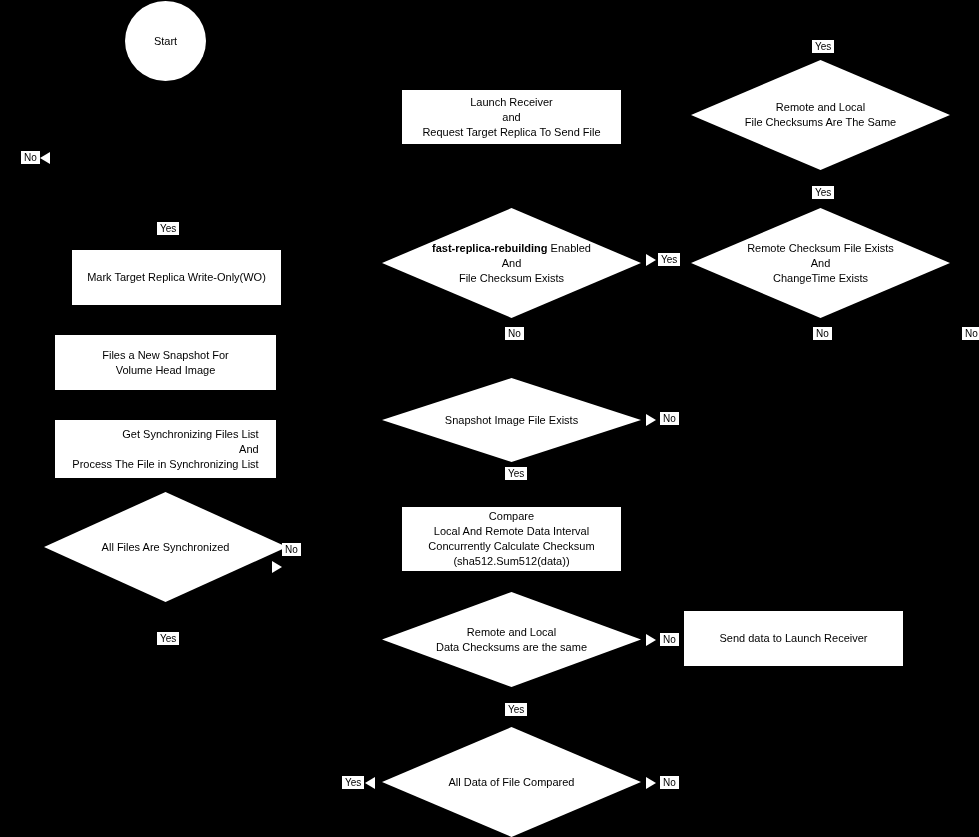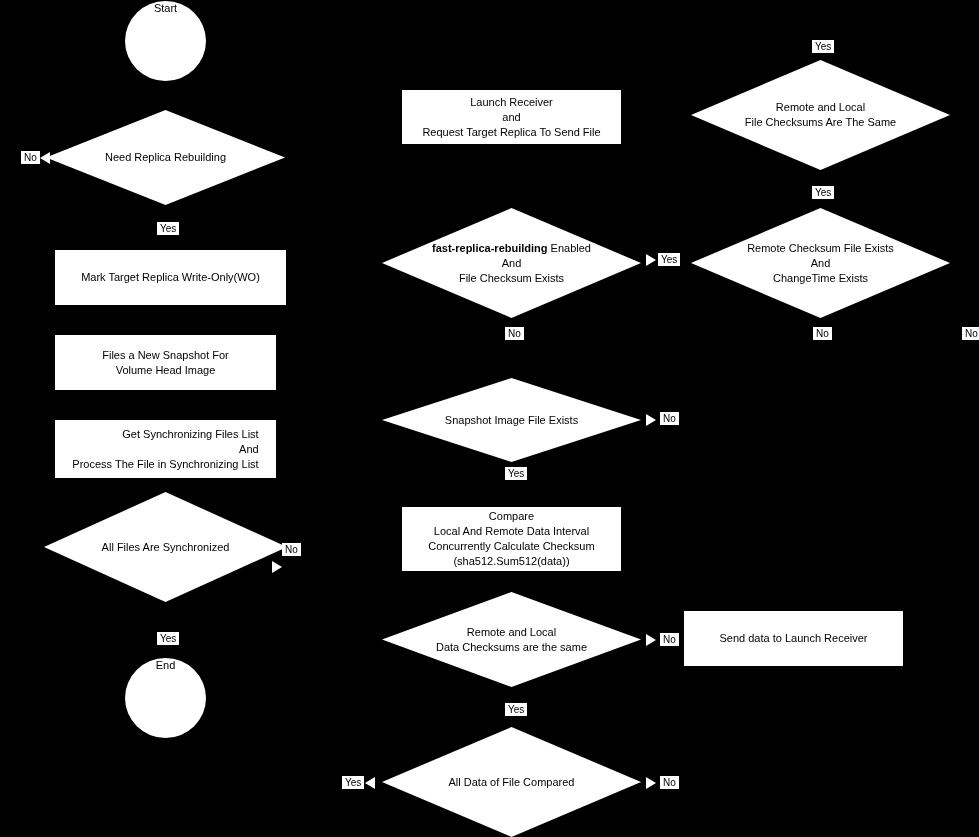--- a/index.html
+++ b/index.html
@@ -30,21 +30,21 @@
     font-size: 11px;
     line-height: 15px;
     border: 1px solid #ffffff;
   }
   
   .circle {
     background: #ffffff;
     color: #000000;
     border-radius: 50%;
     display: flex;
-    align-items: flex-start;
+    align-items: center;
     justify-content: center;
     text-align: center;
     font-size: 11px;
     line-height: 15px;
   }
   
   .diamond {
     background: #ffffff;
     color: #000000;
     display: flex;
@@ -85,27 +85,24 @@
 
 <div id="canvas">
 
   <div class="node circle" style="left:125px; top:1px; width:81px; height:80px;">
     <span class="label-inner">Start</span>
   </div>
 
   <div class="arrow arrow-left" style="left:40px; top:152px;"></div>
   <div class="edge-label" style="left:21px; top:151px;">No</div>
 
-  <div class="node diamond" style="left:46px; top:110px; width:239px; height:95px;">
-    <span class="label-inner">Need Replica Rebuilding</span>
-  </div>
 
   <div class="edge-label" style="left:157px; top:222px;">Yes</div>
 
-  <div class="node rect" style="left:55px; top:250px; width:231px; height:55px;">
+  <div class="node rect" style="left:72px; top:250px; width:209px; height:55px;">
     <span class="label-inner">Mark Target Replica Write-Only(WO)</span>
   </div>
 
   <div class="node rect" style="left:55px; top:335px; width:221px; height:55px;">
     <span class="label-inner">Files a New Snapshot For
 Volume Head Image</span>
   </div>
 
   <div class="node rect" style="left:55px; top:420px; width:221px; height:58px;text-align:right;">
     <span class="label-inner">Get Synchronizing Files List
@@ -115,23 +112,20 @@
 
   <div class="node diamond" style="left:44px; top:492px; width:243px; height:110px;">
     <span class="label-inner">All Files Are Synchronized</span>
   </div>
 
   <div class="arrow arrow-right" style="left:272px; top:561px;"></div>
   <div class="edge-label" style="left:282px; top:543px;">No</div>
 
   <div class="edge-label" style="left:157px; top:632px;">Yes</div>
 
-  <div class="node circle" style="left:125px; top:658px; width:81px; height:80px;">
-    <span class="label-inner">End</span>
-  </div>
 
   <div class="node rect" style="left:402px; top:90px; width:219px; height:54px;">
     <span class="label-inner">Launch Receiver
 and
 Request Target Replica To Send File</span>
   </div>
 
   <div class="node diamond" style="left:382px; top:208px; width:259px; height:110px;">
     <span class="label-inner"><span class="bold">fast-replica-rebuilding</span><span> Enabled
 And

